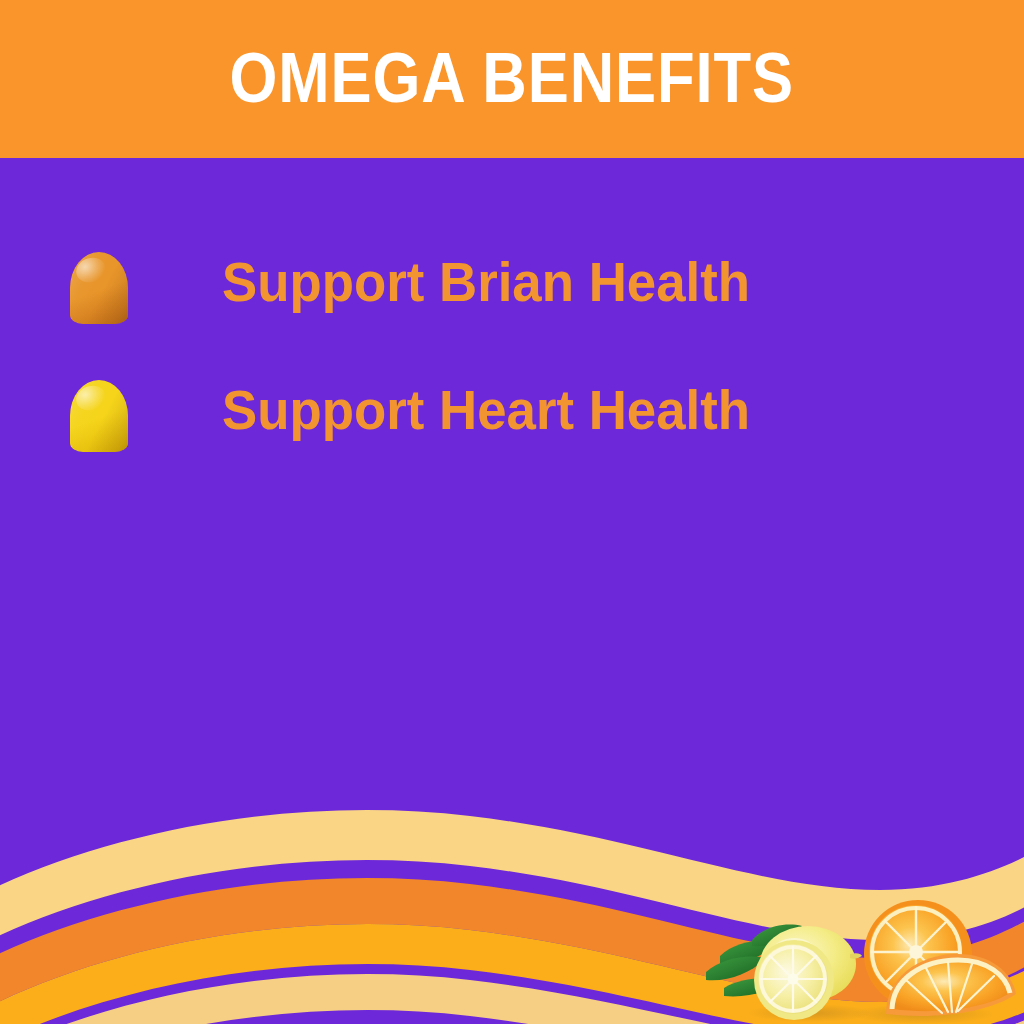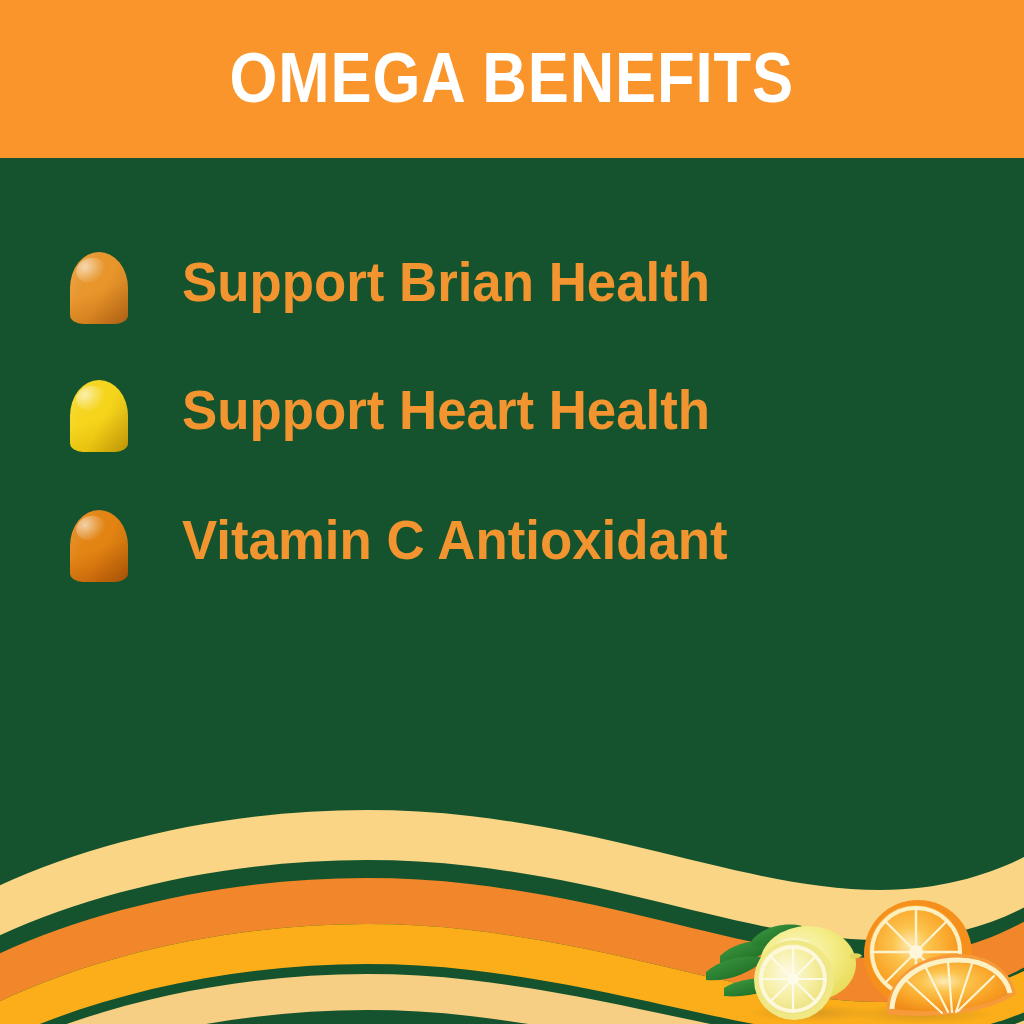--- a/index.html
+++ b/index.html
@@ -12,21 +12,21 @@
     width: 1024px;
     height: 1024px;
     overflow: hidden;
     font-family: "Liberation Sans", sans-serif;
   }
 
   .poster {
     position: relative;
     width: 1024px;
     height: 1024px;
-    background: #14532d;
+    background: #6d28d9;
     overflow: hidden;
   }
 
   
   .header-band {
     position: absolute;
     left: 0;
     top: 0;
     width: 1024px;
     height: 158px;
@@ -59,20 +59,21 @@
     margin: 0;
     list-style: none;
   }
 
   .benefit-row {
     position: absolute;
     left: 62px;
     display: flex;
     align-items: flex-start;
     width: 960px;
+    gap: 40px;
   }
   .benefit-row.r0 { top: 84px; }
   .benefit-row.r1 { top: 212px; }
   .benefit-row.r2 { top: 342px; }
   .benefit-row.r3 { top: 470px; }
 
   .gummy-wrap {
     position: relative;
     width: 70px;
     height: 80px;
@@ -179,28 +180,20 @@
 
     <li class="benefit-row r1">
       <span class="gummy-wrap">
         <span class="gummy" id="g1" style="background: linear-gradient(160deg, rgb(245, 212, 26) 0%, rgb(245, 212, 26) 52%, rgb(224, 184, 8) 100%);">
             <span class="shadow"></span>
           </span>
       </span>
       <span class="benefit-text" style="color: rgb(242, 148, 47);">Support Heart Health</span>
     </li>
 
-    <li class="benefit-row r2">
-      <span class="gummy-wrap">
-        <span class="gummy" id="g2" style="background: linear-gradient(160deg, rgb(226, 131, 18) 0%, rgb(226, 131, 18) 52%, rgb(192, 95, 8) 100%);">
-            <span class="shadow"></span>
-          </span>
-      </span>
-      <span class="benefit-text" style="color: rgb(242, 148, 47);">Vitamin C Antioxidant</span>
-    </li>
 
 
   </ul>
 
   <div class="wave-graphic">
     <svg width="1024" height="230" viewBox="0 0 1024 230" xmlns="http://www.w3.org/2000/svg" preserveAspectRatio="none">
 
       <path id="wave-band-1" d="M -10,96 C 120,34 300,2 470,22 C 640,42 760,96 880,96 C 950,96 1000,76 1034,58
                L 1034,108 C 1000,128 950,146 880,146 C 760,146 640,92 470,72
                C 300,52 120,84 -10,146 Z" fill="#f9d585"></path>

